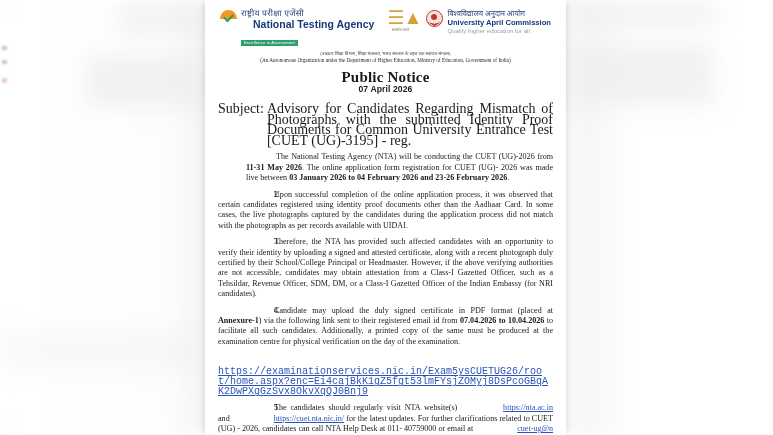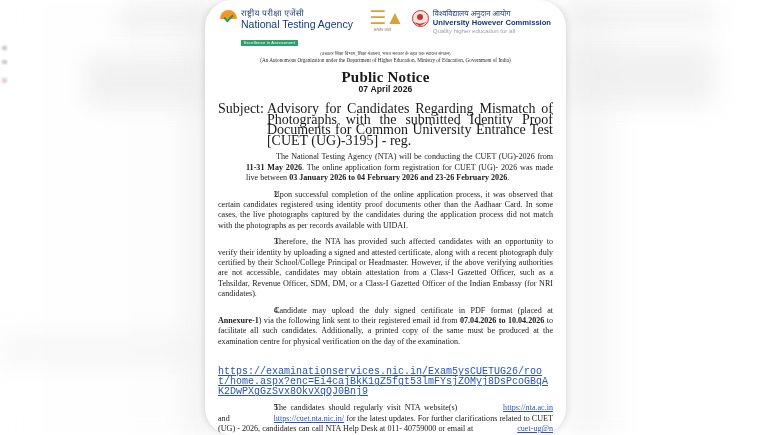--- a/index.html
+++ b/index.html
@@ -54,21 +54,20 @@
     position: absolute;
     left: 205px;
     top: 0px;
     width: 361px;
     height: 435px;
     background: #ffffff;
     box-shadow: -3px 0 7px -2px rgba(0,0,0,.13), 3px 0 7px -2px rgba(0,0,0,.13);
     box-sizing: border-box;
     padding: 0 13px;
     color: #1a1a1a;
-    border-radius: 27px;
   }
 
   
   .letterhead {
     display: flex;
     align-items: flex-start;
     justify-content: space-between;
     padding: 9px 2px 0 2px;
   }
   .lh-block { display: flex; align-items: flex-start; gap: 4px; }
@@ -94,25 +93,26 @@
   .nta-hindi {
     font-family: "Liberation Serif", serif;
     font-size: 8.5px;
     line-height: 9px;
     color: #24447a;
     letter-spacing: .3px;
     white-space: nowrap;
   }
   .nta-eng {
     font-family: "Liberation Sans", sans-serif;
-    font-weight: normal;
+    font-weight: bold;
     font-size: 10.5px;
     line-height: 12px;
     color: #15397a;
     white-space: nowrap;
+    margin-left: 12px;
   }
   .nta-tag {
     display: inline-block;
     background: #2e9e6b;
     color: #ffffff;
     font-family: "Liberation Sans", sans-serif;
     font-size: 4px;
     line-height: 6px;
     padding: 0 3px;
     margin-top: 1.5px;
@@ -316,21 +316,21 @@
         <div class="emblem-cap">सत्यमेव जयते</div>
       </div>
 
       <div class="lh-block">
         <div class="ugc-mark">
           <div class="ring"></div>
           <div class="wing"></div>
         </div>
         <div>
           <div class="ugc-hindi">विश्वविद्यालय अनुदान आयोग</div>
-          <div class="ugc-eng">University However Commission</div>
+          <div class="ugc-eng">University April Commission</div>
           <div class="ugc-sub">Quality higher education for all</div>
         </div>
       </div>
     </div>
 
     <div class="org-hindi">(उच्चतर शिक्षा विभाग, शिक्षा मंत्रालय, भारत सरकार के तहत एक स्वायत्त संगठन)</div>
     <div class="org-eng">(An Autonomous Organization under the Department of Higher Education, Ministry of Education, Government of India)</div>
 
     <div class="notice-title">Public Notice</div>
     <div class="notice-date">07 April 2026</div>

